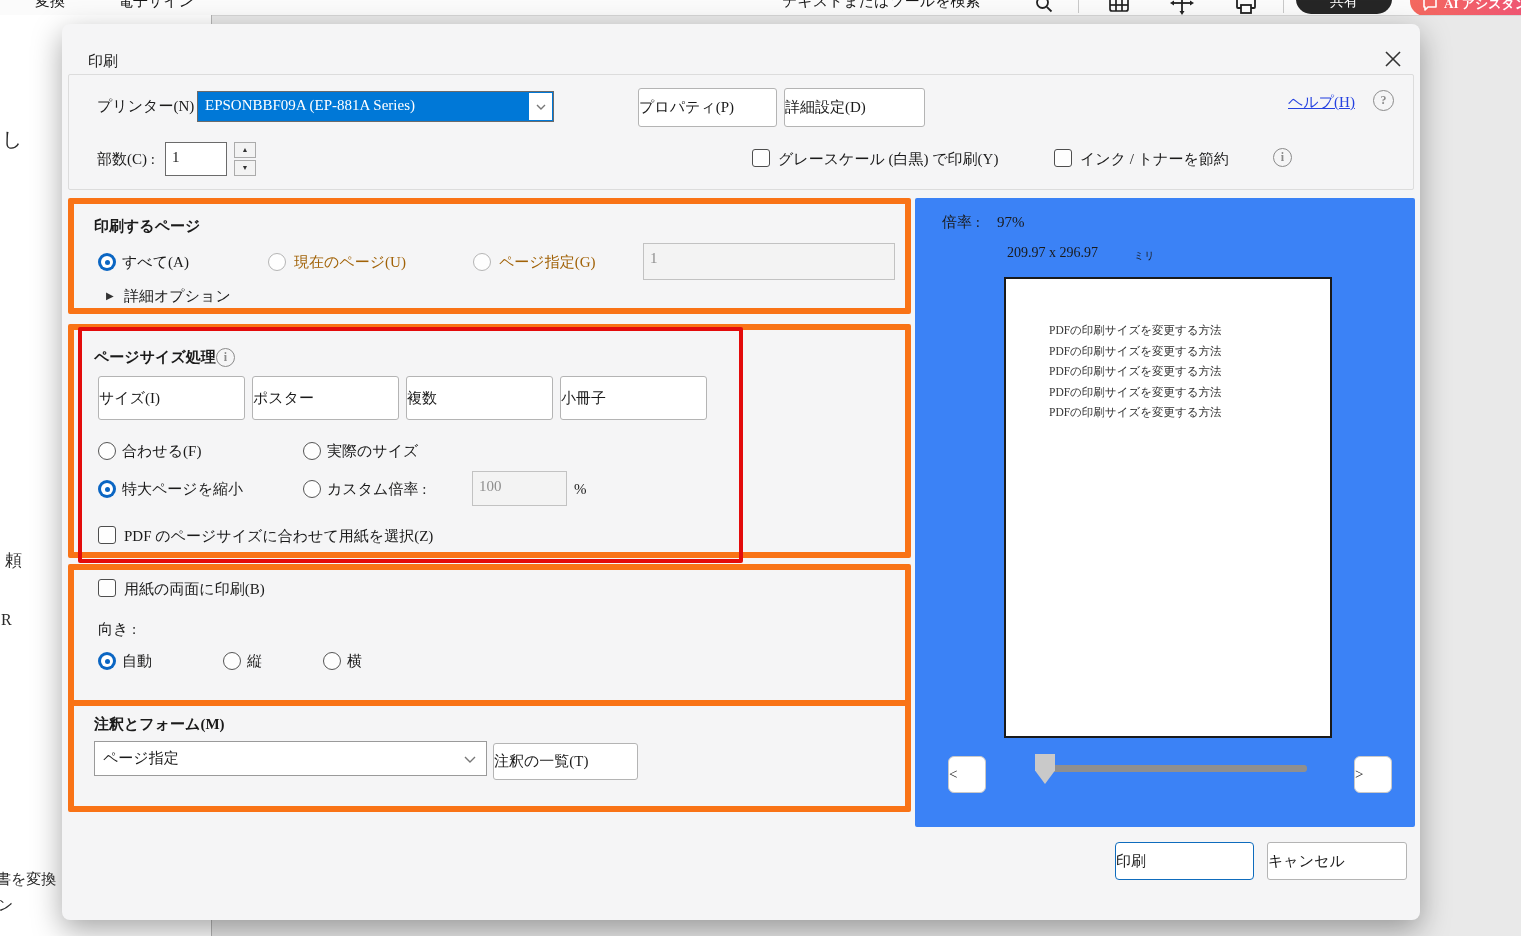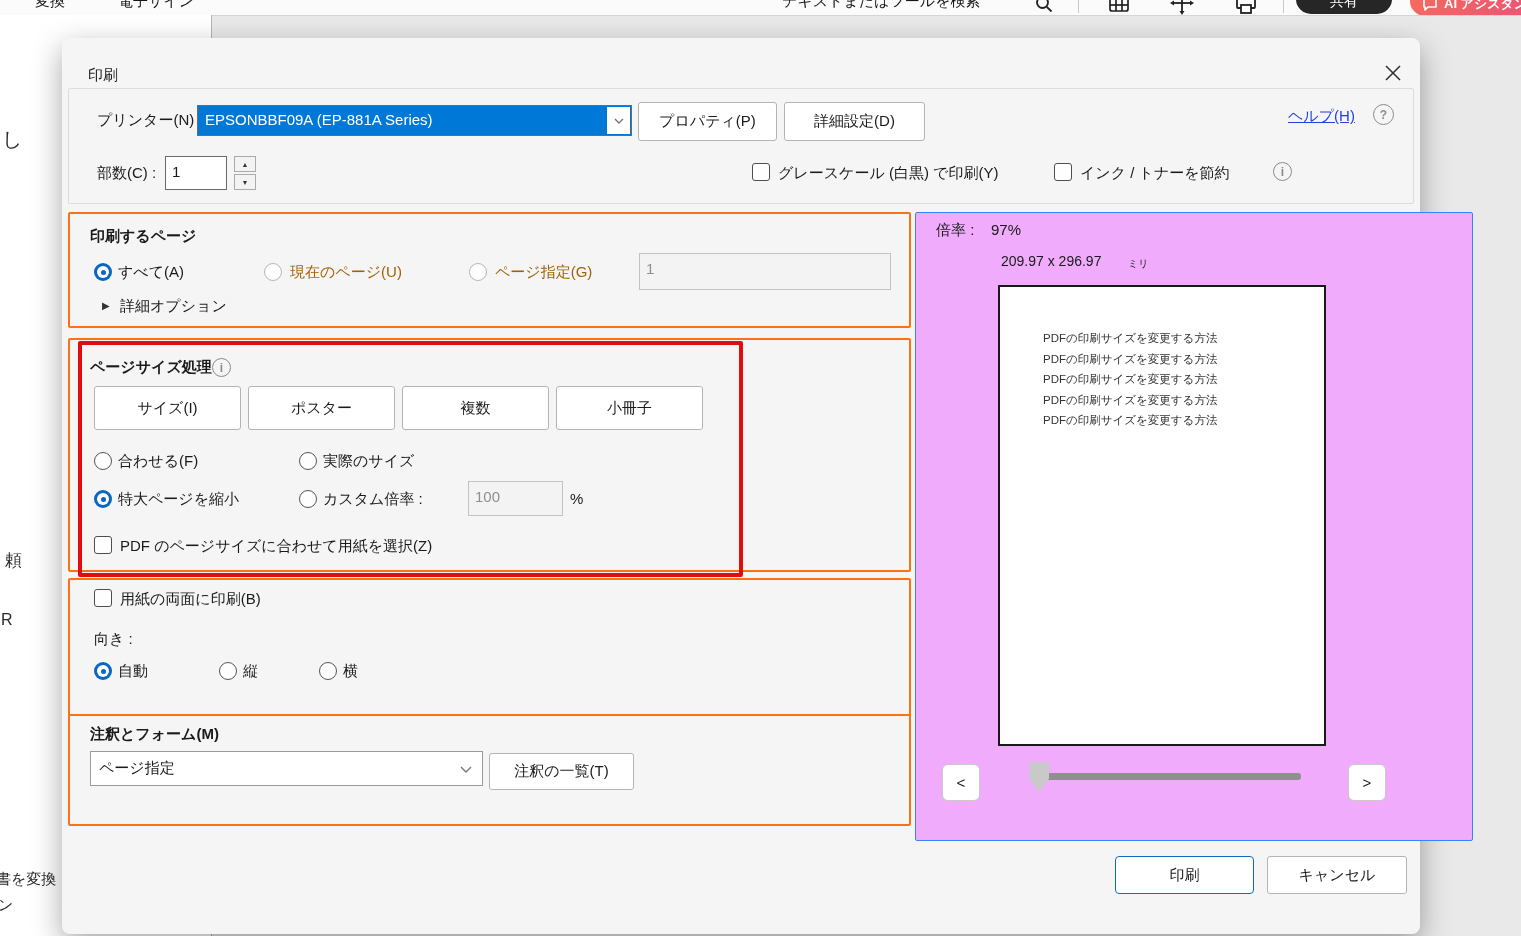--- a/index.html
+++ b/index.html
@@ -1,38 +1,38 @@
 <!DOCTYPE html>
 <html><head>
 <meta charset="utf-8">
 <style>
   html,body{margin:0;padding:0}
   .screen{position:relative;width:1521px;height:936px;overflow:hidden;background:#e9e9e9;
-          font-family:Liberation Sans, sans-serif;color:#1a1a1a}
+          font-family:Liberation Serif, serif;color:#1a1a1a}
   .abs{position:absolute}
   .nowrap{white-space:nowrap}
   
   .topbar{position:absolute;left:0;top:0;width:1521px;height:15px;background:#fbfbfb;
           border-bottom:1px solid #d6d6d6;overflow:hidden;z-index:1}
   .topbar .t{position:absolute;top:-8px;font-size:15px;color:#161616;white-space:nowrap}
   .vdiv{position:absolute;top:0;width:1px;height:13px;background:#c9c9c9}
   .pill{position:absolute;height:30px;border-radius:15px;display:flex;align-items:center;justify-content:center}
   .leftpanel{position:absolute;left:0;top:15px;width:211px;height:921px;background:#ffffff;
              border-right:1px solid #b5b5b5;z-index:1;overflow:hidden}
   .frag{position:absolute;color:#2a2a2a;white-space:nowrap}
   
-  .dialog{position:absolute;left:62px;top:38px;width:1358px;height:896px;background:#f5f5f6;
+  .dialog{position:absolute;left:62px;top:24px;width:1358px;height:896px;background:#f5f5f6;
           border-radius:8px;box-shadow:0 10px 30px rgba(0,0,0,.35);z-index:3}
-  .sec{position:absolute;left:6px;width:843px;background:#f5f5f6;border:2px solid #f97316;border-radius:2px;box-sizing:border-box}
+  .sec{position:absolute;left:6px;width:843px;background:#f5f5f6;border:6px solid #f97316;border-radius:2px;box-sizing:border-box}
   .box{position:absolute;left:6px;width:1346px;background:#f5f5f6;border:1px solid #dcdcdc;border-radius:2px;box-sizing:border-box}
   .lbl{position:absolute;font-size:15px;line-height:18px;white-space:nowrap;color:#1a1a1a}
   .bold{font-weight:bold}
   .dis{color:#a16207}
   .btn{position:absolute;background:#fff;border:1px solid #b4b4b4;border-radius:3px;font-size:15px;
-       color:#1a1a1a;display:flex;align-items:center;justify-content:center;box-sizing:border-box;cursor:default}
+       color:#1a1a1a;display:flex;align-items:center;box-sizing:border-box;cursor:default}
   .radio{position:absolute;width:18px;height:18px;border-radius:50%;background:#fefefe;
          border:1.5px solid #555;box-sizing:border-box}
   .radio.rdis{border-color:#b5b5b5}
   .radio.sel{border:none;background:#0b66c3}
   .radio.sel::before{content:"";position:absolute;inset:3px;background:#fff;border-radius:50%}
   .radio.sel::after{content:"";position:absolute;inset:6.5px;background:#0b66c3;border-radius:50%}
   .cb{position:absolute;width:18px;height:18px;border:1.5px solid #4e4e4e;border-radius:3px;
       background:#fefefe;box-sizing:border-box}
   .ico-c{position:absolute;width:19px;height:19px;border:1.7px solid #8b8b8b;border-radius:50%;
          color:#8b8b8b;font-size:12px;font-weight:bold;display:flex;align-items:center;justify-content:center;box-sizing:border-box}
@@ -103,21 +103,21 @@
   <div class="dialog">
 
     <span class="lbl" style="left:26px;top:28px">印刷</span>
     <svg class="abs" style="left:1322px;top:26px;cursor:pointer" width="18" height="18" viewBox="0 0 18 18">
       <line x1="2" y1="2" x2="16" y2="16" stroke="#333" stroke-width="1.6"></line>
       <line x1="16" y1="2" x2="2" y2="16" stroke="#333" stroke-width="1.6"></line>
     </svg>
 
     <div class="box" style="top:50px;height:116px">
       <span class="lbl" style="left:28px;top:22px">プリンター(N) :</span>
-      <div class="abs" style="left:128px;top:16px;width:435px;height:31px;background:#0078d7;border:1px solid #6b6b6b;box-sizing:border-box;cursor:default">
+      <div class="abs" style="left:128px;top:16px;width:357px;height:31px;background:#0078d7;border:1px solid #6b6b6b;box-sizing:border-box;cursor:default">
         <span style="position:absolute;left:7px;top:5px;font-size:15px;color:#fff;white-space:nowrap">EPSONBBF09A (EP-881A Series)</span>
         <div style="position:absolute;right:1px;top:1px;width:23px;height:27px;background:#fff;display:flex;align-items:center;justify-content:center">
           <svg width="10" height="6" viewBox="0 0 10 6">
               <polyline points="1,1 5,5 9,1" fill="none" stroke="#777" stroke-width="1.4"></polyline>
             </svg>
         </div>
       </div>
       <div class="btn" style="left:569px;top:13px;width:139px;height:39px">
           <span>プロパティ(P)</span>
         </div>
@@ -214,21 +214,21 @@
         <span style="position:absolute;left:8px;top:7px;font-size:15px">ページ指定</span>
         <svg style="position:absolute;right:10px;top:14px" width="12" height="7" viewBox="0 0 12 7">
           <polyline points="1,1 6,6 11,1" fill="none" stroke="#777" stroke-width="1.4"></polyline>
         </svg>
       </div>
       <div class="btn" style="left:419px;top:37px;width:145px;height:37px">
           <span>注釈の一覧(T)</span>
         </div>
     </div>
 
-    <div class="abs" style="left:853px;top:174px;width:558px;height:629px;background:#f0abfc;border:1px solid #3b82f6;box-sizing:border-box;border-radius:2px">
+    <div class="abs" style="left:853px;top:174px;width:500px;height:629px;background:#3b82f6;border:7px solid #3b82f6;box-sizing:border-box;border-radius:2px">
       <span class="lbl" style="left:20px;top:8px">倍率 :</span>
       <span class="lbl" style="left:75px;top:8px">97%</span>
       <span class="abs nowrap" style="left:85px;top:40px;font-size:14px;color:#1a1a1a">209.97 x 296.97</span>
       <span class="abs" style="left:212px;top:44px;font-size:10px;color:#1a1a1a">ミリ</span>
 
       <div class="pagepreview" style="left:82px;top:72px;width:328px;height:461px">
         <div style="position:absolute;left:43px;top:41px">
           <div class="pline">PDFの印刷サイズを変更する方法</div>
           <div class="pline">PDFの印刷サイズを変更する方法</div>
           <div class="pline">PDFの印刷サイズを変更する方法</div>

